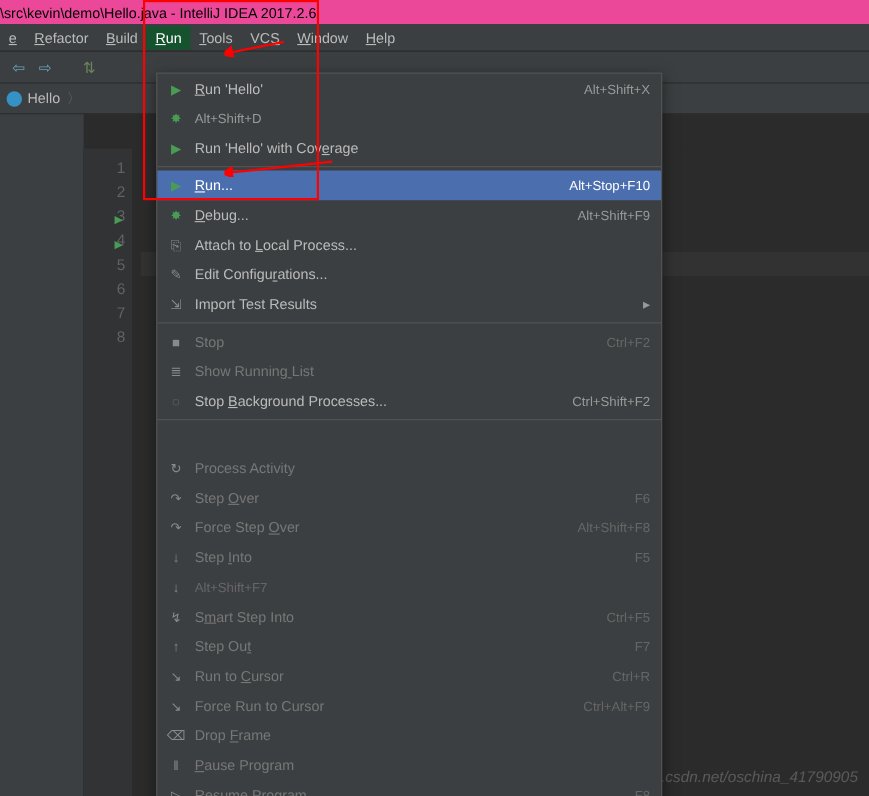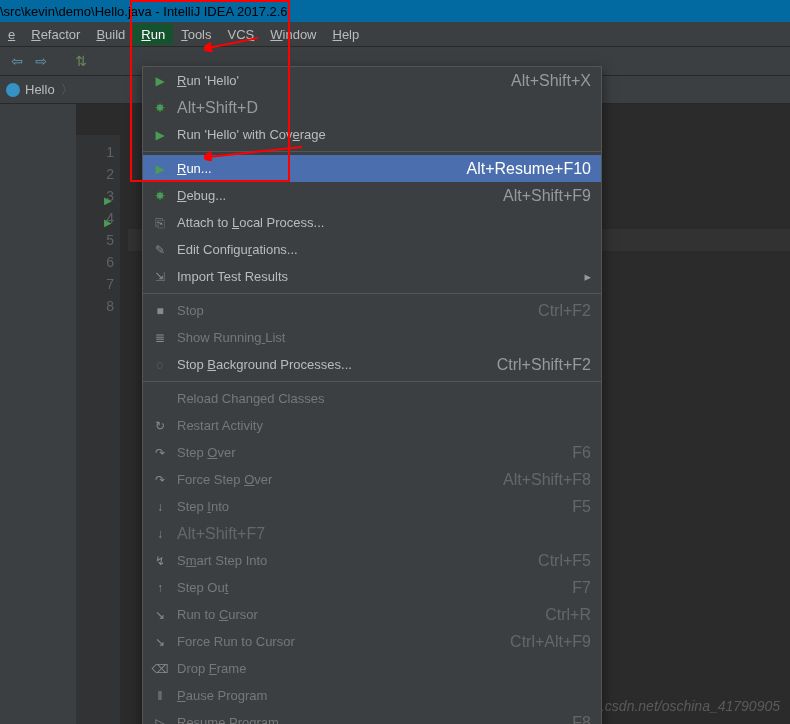--- a/index.html
+++ b/index.html
@@ -1,17 +1,17 @@
 <!DOCTYPE html>
 <html><head>
 <meta charset="utf-8">
 <style>
   * { margin: 0; padding: 0; box-sizing: border-box; font-family: "Segoe UI", Arial, sans-serif; }
   body { background: #2b2b2b; color: #bbbbbb; font-size: 13px; width: 790px; height: 724px; overflow: hidden; position: relative; }
-  .title-bar { background: #0369a1; color: #000000; height: 22px; padding: 2px 0 2px 0; font-size: 13px; display: flex; align-items: center; }
+  .title-bar { background: #ec4899; color: #000000; height: 22px; padding: 2px 0 2px 0; font-size: 13px; display: flex; align-items: center; }
   .title-bar span { white-space: pre; }
   .menu-bar { background: #3c3f41; height: 24px; display: flex; align-items: center; padding-left: 0; }
   .menu-item { padding: 3px 8px; color: #bbbbbb; cursor: pointer; font-size: 13px; }
   .menu-item.open { background: #14532d; color: #ffffff; }
   .menu-item u { text-decoration: underline; }
   .toolbar { background: #3c3f41; height: 30px; border-top: 1px solid #282828; border-bottom: 1px solid #282828; display:flex; align-items:center; padding-left:8px; gap:6px;}
   .toolbar .tb-ico{ width:18px;height:18px; display:inline-flex; align-items:center; justify-content:center; font-size:14px; color:#6a9fb5;}
   .breadcrumb { background:#3c3f41; height:28px; display:flex; align-items:center; border-bottom:1px solid #282828; }
   .bc-item{ display:flex; align-items:center; padding:0 6px; color:#bbbbbb; font-size:13px;}
   .bc-ico{ width:14px;height:14px; background:#3592c4; border-radius:7px; display:inline-block; margin-right:5px;}
@@ -27,21 +27,21 @@
   .gutter .ln{ height:22px;}
   .gutter .run-ico{ color:#499c54; font-size:10px; position:absolute;}
   .code{ position:absolute; left:44px; right:0; top:0; padding:6px 0 0 8px; line-height:22px; color:#a9b7c6;}
   .code .green{color:#6a8759;}
   .code .line.current{background:#323232;}
   .dropdown{ position:absolute; left:142px; top:66px; width:460px; background:#3c3f41; border:1px solid #555555; box-shadow:0 4px 12px rgba(0,0,0,0.5); z-index:10;}
   .dd-item{ height:27px; display:flex; align-items:center; padding:0 10px 0 8px; color:#bbbbbb; font-size:13px; cursor:pointer;}
   .dd-item .ico{ width:18px; height:16px; display:inline-flex; align-items:center; justify-content:center; margin-right:8px; font-size:12px;}
   .dd-item .lab{ flex:1; white-space:nowrap;}
   .dd-item .lab u{text-decoration:underline;}
-  .dd-item .shortcut{ color:#999999; font-size:16px;}
+  .dd-item .shortcut{ color:#999999; font-size:12px;}
   .dd-item.disabled{ color:#777777;}
   .dd-item.disabled .shortcut{color:#666;}
   .dd-item.highlight{ background:#4b6eaf; color:#ffffff;}
   .dd-item.highlight .shortcut{ color:#ffffff;}
   .dd-sep{ height:1px; background:#555555; margin:3px 0;}
   .dd-item .sub{ color:#999;}
   .i-play{color:#499c54;}
   .i-bug{color:#499c54;}
   .i-gray{color:#8a8a8a;}
   .red-box1{ position:absolute; left:130px; top:0; width:160px; height:182px; border:2px solid #ff0000; z-index:20; pointer-events:none;}
@@ -143,21 +143,21 @@
       </span>
       <span class="lab">Run 'Hello' with Cov<u>e</u>rage</span>
       <span class="shortcut"></span>
     </div>
     <div class="dd-sep"></div>
     <div class="dd-item highlight">
       <span class="ico">
         <span class="i-play">▶</span>
       </span>
       <span class="lab"><u>R</u>un...</span>
-      <span class="shortcut">Alt+Resume+F10</span>
+      <span class="shortcut">Alt+Stop+F10</span>
     </div>
     <div class="dd-item">
       <span class="ico">
         <span class="i-bug">✸</span>
       </span>
       <span class="lab"><u>D</u>ebug...</span>
       <span class="shortcut">Alt+Shift+F9</span>
     </div>
     <div class="dd-item">
       <span class="ico">
@@ -198,28 +198,27 @@
     <div class="dd-item">
       <span class="ico">
         <span class="i-gray">◌</span>
       </span>
       <span class="lab">Stop <u>B</u>ackground Processes...</span>
       <span class="shortcut">Ctrl+Shift+F2</span>
     </div>
     <div class="dd-sep"></div>
     <div class="dd-item disabled">
       <span class="ico"></span>
-      <span class="lab">Reload Changed Classes</span>
       <span class="shortcut"></span>
     </div>
     <div class="dd-item disabled">
       <span class="ico">
         <span class="i-gray">↻</span>
       </span>
-      <span class="lab">Restart Activity</span>
+      <span class="lab">Process Activity</span>
       <span class="shortcut"></span>
     </div>
     <div class="dd-item disabled">
       <span class="ico">
         <span class="i-gray">↷</span>
       </span>
       <span class="lab">Step <u>O</u>ver</span>
       <span class="shortcut">F6</span>
     </div>
     <div class="dd-item disabled">

